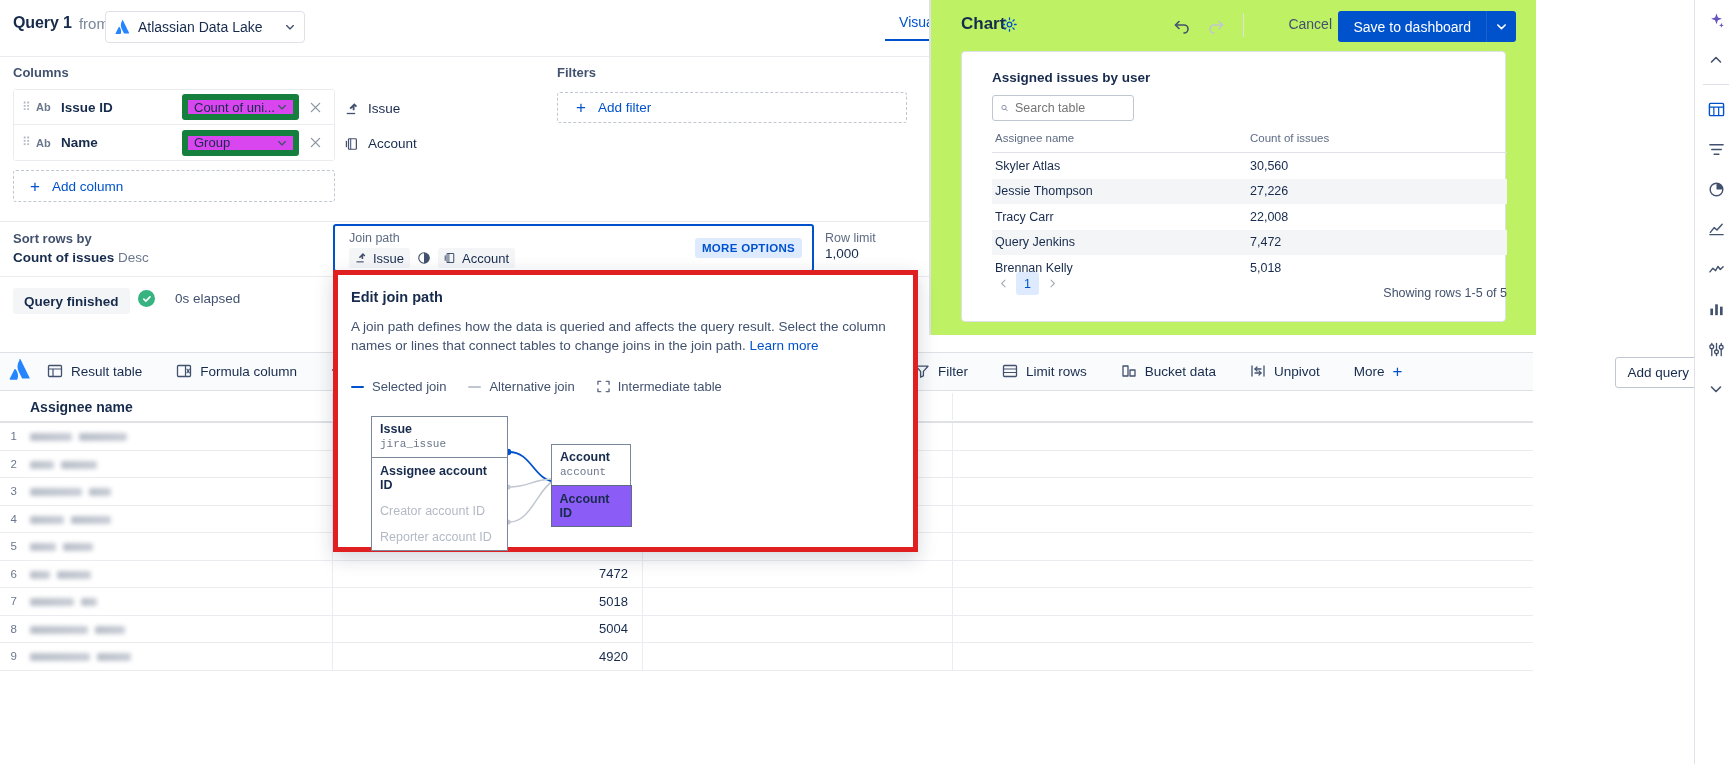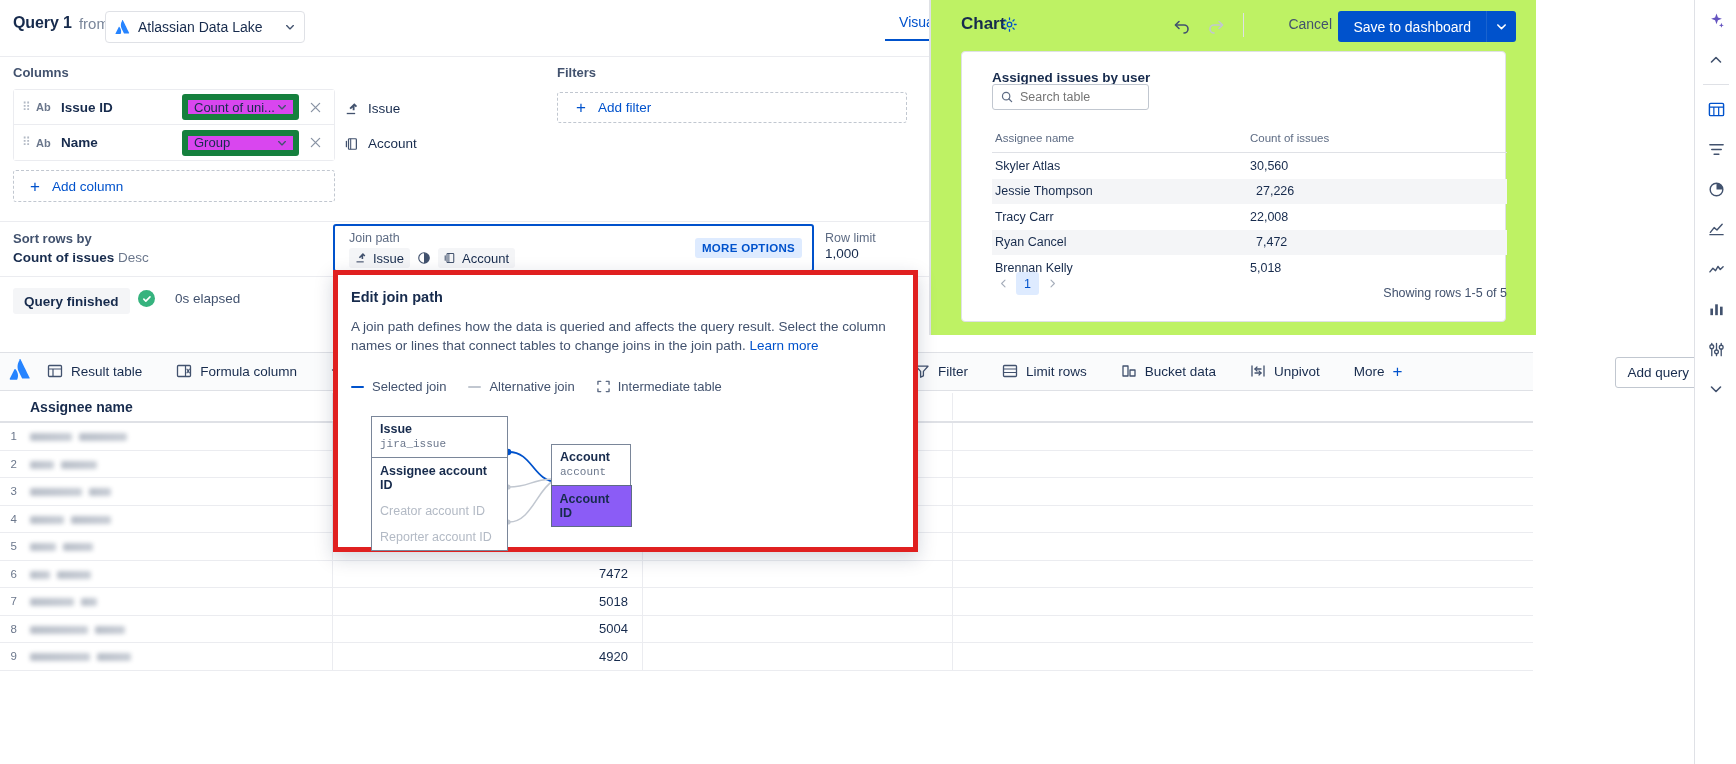--- a/index.html
+++ b/index.html
@@ -118,28 +118,28 @@
   .icon-btn { width:20px; height:20px; cursor:pointer;}
   .vsep { position:absolute; right:292px; top:13px; width:1px; height:24px; background:#DFE1E6;}
   .cancel-btn { position:absolute; right:204px; top:16px; font-size:14px; color:#42526E; cursor:pointer;}
   .save-btn { position:absolute; right:50px; top:11px; height:31px; background:#0052CC; color:#fff; font-size:14px;
     font-weight:500; border-radius:3px 0 0 3px; display:flex; align-items:center; padding:0 15px; cursor:pointer;}
   .save-caret { position:absolute; right:20px; top:11px; width:30px; height:31px; background:#0052CC; border-radius:0 3px 3px 0;
     display:flex; align-items:center; justify-content:center; cursor:pointer; border-left:1px solid #1a63cf;}
 
   .chart-card { position:absolute; left:30px; top:51px; width:545px; height:271px; border:1px solid #DFE1E6; border-radius:4px; background:#fff;}
   .cc-title { position:absolute; left:30px; top:18px; font-size:13.5px; font-weight:700; color:#172B4D;}
-  .cc-search { position:absolute; left:30px; top:32px; width:157px; height:26px; border:1px solid #C1C7D0; border-radius:3px;
+  .cc-search { position:absolute; left:30px; top:43px; width:142px; height:26px; border:1px solid #C1C7D0; border-radius:3px;
     display:flex; align-items:center; gap:7px; padding:0 8px;}
   .cc-search input { border:none; outline:none; font-size:12.5px; color:#172B4D; width:110px; background:transparent; font-family:inherit;}
   .cc-table { position:absolute; left:30px; top:80px; width:515px;}
   .cc-thr { display:flex; height:21px; align-items:flex-start; border-bottom:1px solid #DFE1E6;}
   .cc-th { font-size:11.5px; color:#5E6C84; }
   .cc-tr { display:flex; height:25.5px; align-items:center; font-size:12.5px; color:#172B4D;}
-  .cc-tr.alt { background:#F4F5F7;gap:6px; }
+  .cc-tr.alt { background:#F4F5F7; }
   .cc-td1 { width:258px; padding-left:3px;}
   .cc-td2 { flex:1; }
   .cc-foot { position:absolute; left:30px; top:215px; width:515px; display:flex; align-items:center;}
   .pg-arrow { width:22px; height:22px; display:flex; align-items:center; justify-content:center; color:#A5ADBA; cursor:pointer;}
   .pg-num { width:23px; height:23px; border-radius:3px; background:#DEEBFF; color:#0052CC; font-size:12.5px;
     display:flex; align-items:center; justify-content:center; font-weight:500; cursor:pointer; margin:0 2px;}
   .showing { margin-left:auto; font-size:12.5px; color:#42526E;margin-top:19px;}
 
   
   .rail { position:absolute; right:0; top:0; width:42px; height:764px; background:#fff; border-left:1px solid #DFE1E6;}
@@ -358,21 +358,21 @@
         </div>
         <div class="cc-tr alt">
           <div class="cc-td1">Jessie Thompson</div>
           <div class="cc-td2">27,226</div>
         </div>
         <div class="cc-tr">
           <div class="cc-td1">Tracy Carr</div>
           <div class="cc-td2">22,008</div>
         </div>
         <div class="cc-tr alt">
-          <div class="cc-td1">Ryan Cancel</div>
+          <div class="cc-td1">Query Jenkins</div>
           <div class="cc-td2">7,472</div>
         </div>
         <div class="cc-tr">
           <div class="cc-td1">Brennan Kelly</div>
           <div class="cc-td2">5,018</div>
         </div>
       </div>
 
       <div class="cc-foot">
         <div class="pg-arrow">

